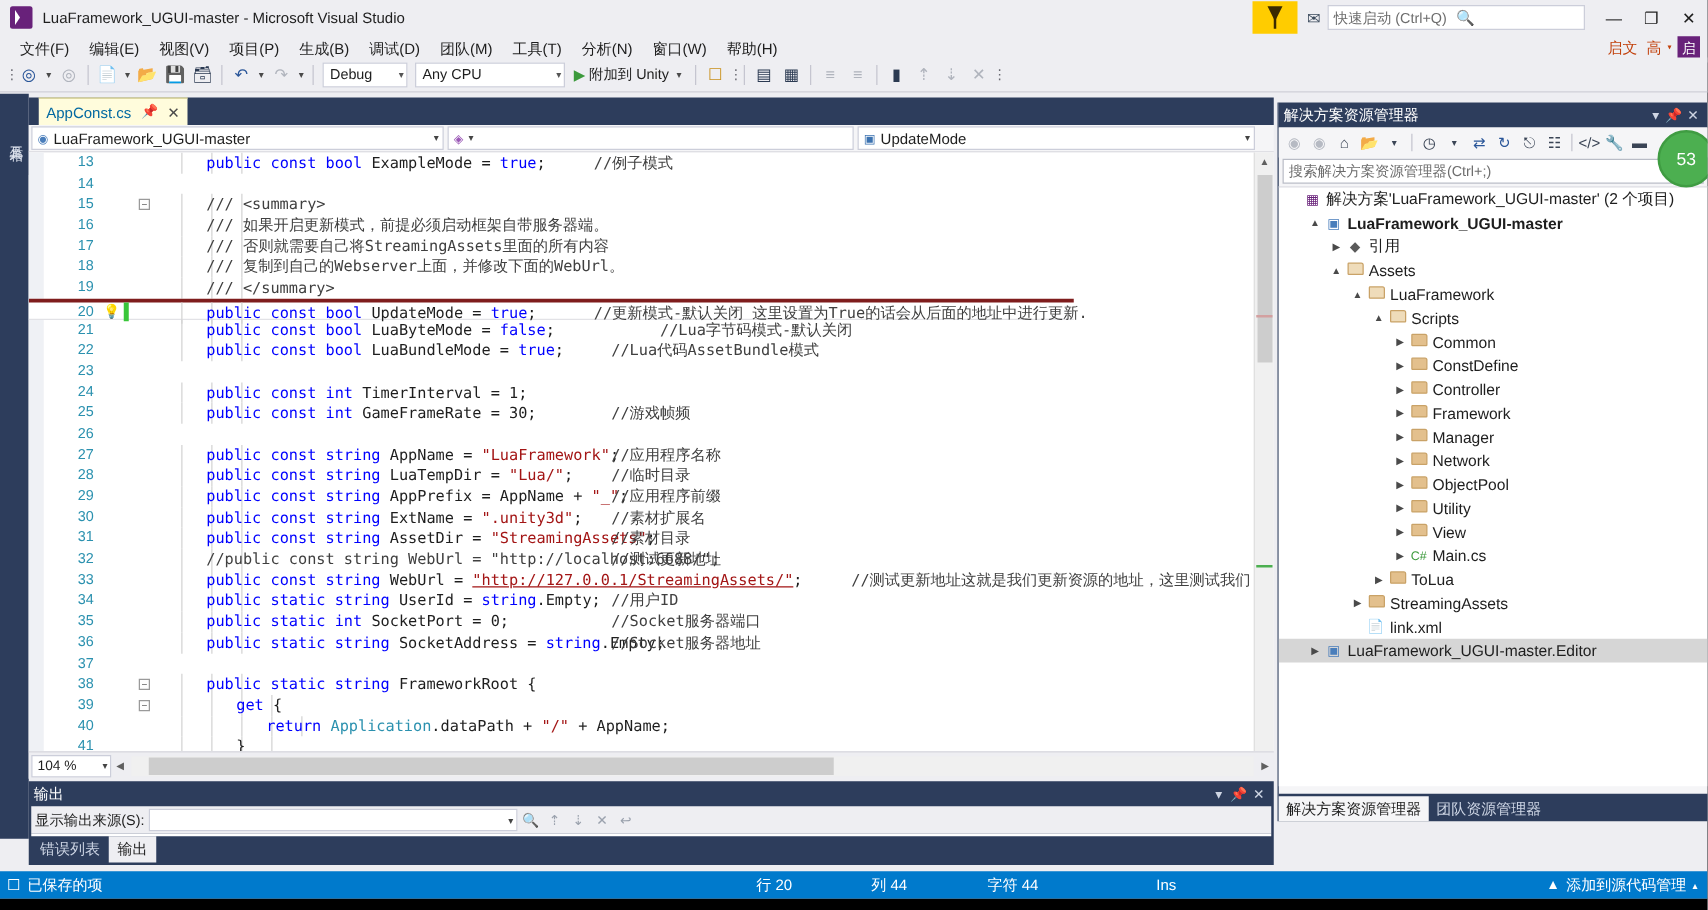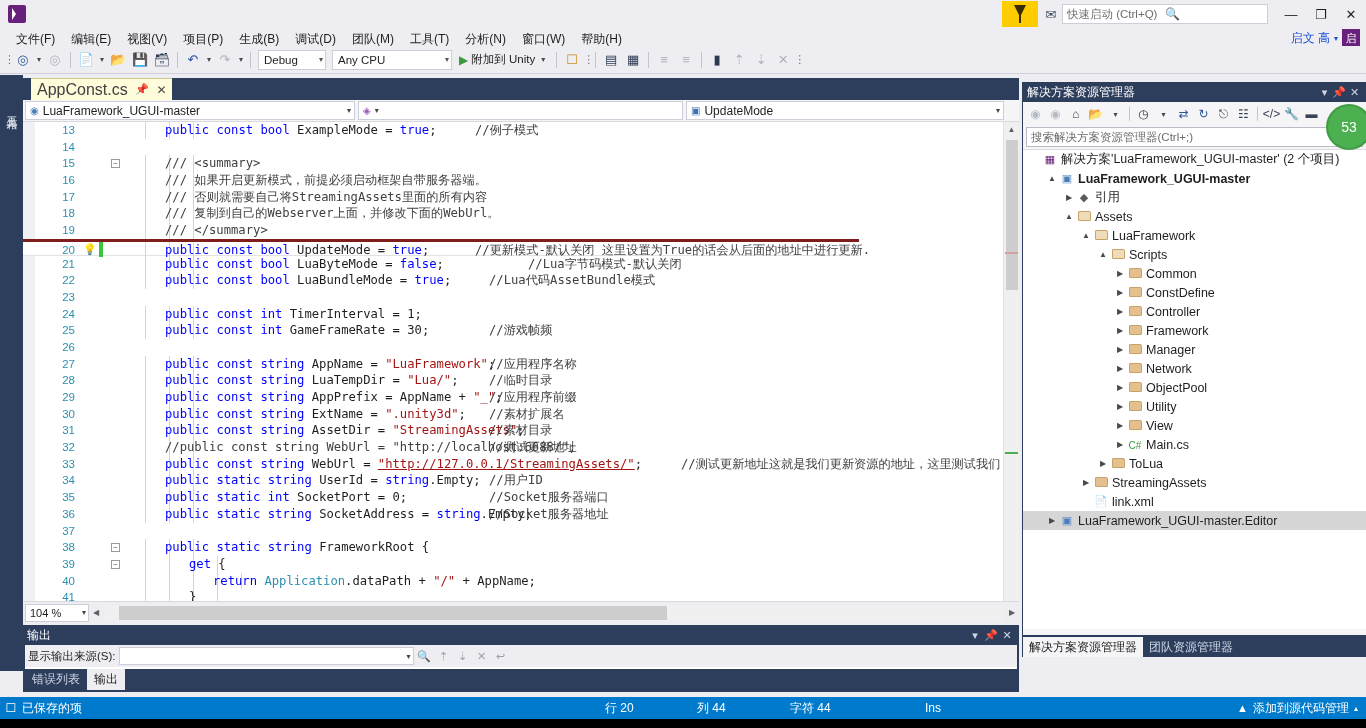--- a/index.html
+++ b/index.html
@@ -46,21 +46,21 @@
   .qsearch .mag{ font-size:12px; color:#4a4a4a; }
   .wbtn{ width:30px; height:28px; display:flex; align-items:center; justify-content:center; font-size:13px; color:#1e1e1e; }
 
   
   .menubar{
     position:absolute; left:0; top:28px; width:1366px; height:22px;
     background:#eeeef2; display:flex; align-items:center; padding-left:8px;
   }
   .menu-item{ font-size:12px; color:#1e1e1e; padding:2px 8px; white-space:nowrap; }
   .menu-right{ position:absolute; right:6px; top:1px; display:flex; align-items:center; gap:4px; }
-  .menu-right .m-txt{ font-size:12px; color:#1d4ed8; }
+  .menu-right .m-txt{ font-size:12px; color:#c2410c;font-family:Liberation Mono, monospace; }
   .acct-badge{ width:18px; height:18px; background:#68217a; color:#fff; font-size:11px;
                display:flex; align-items:center; justify-content:center; }
 
   
   .toolbar{
     position:absolute; left:0; top:46px; width:1366px; height:28px;
     background:#eeeef2; display:flex; align-items:center; padding-left:4px;
     border-bottom:1px solid #d0d0d8;
   }
   .tb-ico{ width:22px; height:22px; display:flex; align-items:center; justify-content:center;
@@ -93,21 +93,21 @@
     display:flex; align-items:center; justify-content:center; letter-spacing:1px;
   }
 
   
   .editor-wrap{ position:absolute; left:23px; top:78px; width:996px; height:545px; background:#eeeef2; }
   .tabstrip{ position:relative; height:22px; background:#2d3d5c; }
   .tab-active{
     position:absolute; left:8px; top:0; height:22px; background:#fffcdc;
     display:flex; align-items:center; padding:0 6px; border-top:1px solid #cfc98c;
   }
-  .tab-active .tname{ font-size:16px; color:#404040; }
+  .tab-active .tname{ font-size:12px; color:#0369a1; }
   .tab-active .pin{ font-size:11px; color:#4a4a4a; margin-left:8px; }
   .tab-active .x{ font-size:12px; color:#4a4a4a; margin-left:7px; }
 
   .navbar{
     position:absolute; left:0; top:22px; width:996px; height:22px;
     background:#f5f5f7; display:flex; align-items:center; padding:0 2px;
     border-bottom:1px solid #d8d8de;
   }
   .nav-combo{
     height:19px; background:#fff; border:1px solid #ccceda;
@@ -252,20 +252,21 @@
 
   .taskbar{ position:absolute; left:0; top:719px; width:1366px; height:9px; background:#000; }
 </style>
 </head>
 <body>
 
 <div class="app">
 
   <div class="titlebar">
     <div class="vs-logo"></div>
+    <div class="title-text">LuaFramework_UGUI-master - Microsoft Visual Studio</div>
     <div class="title-right">
       <div class="qlaunch-flag"></div>
       <div class="feedback-ico">✉</div>
       <div class="qsearch">
         <span>快速启动 (Ctrl+Q)</span>
         <span class="mag">🔍</span>
       </div>
       <div class="wbtn">—</div>
       <div class="wbtn">❐</div>
       <div class="wbtn close">✕</div>

